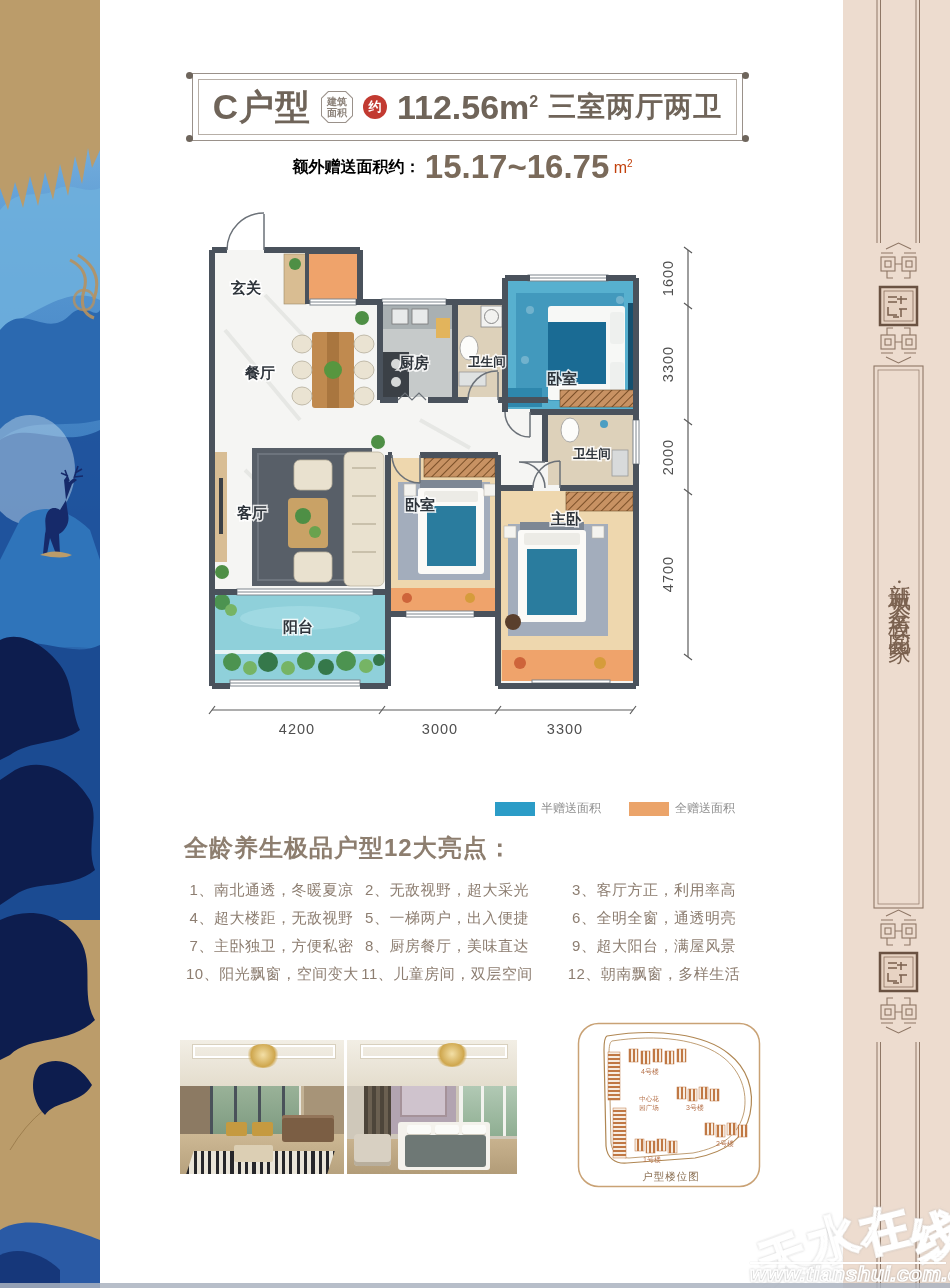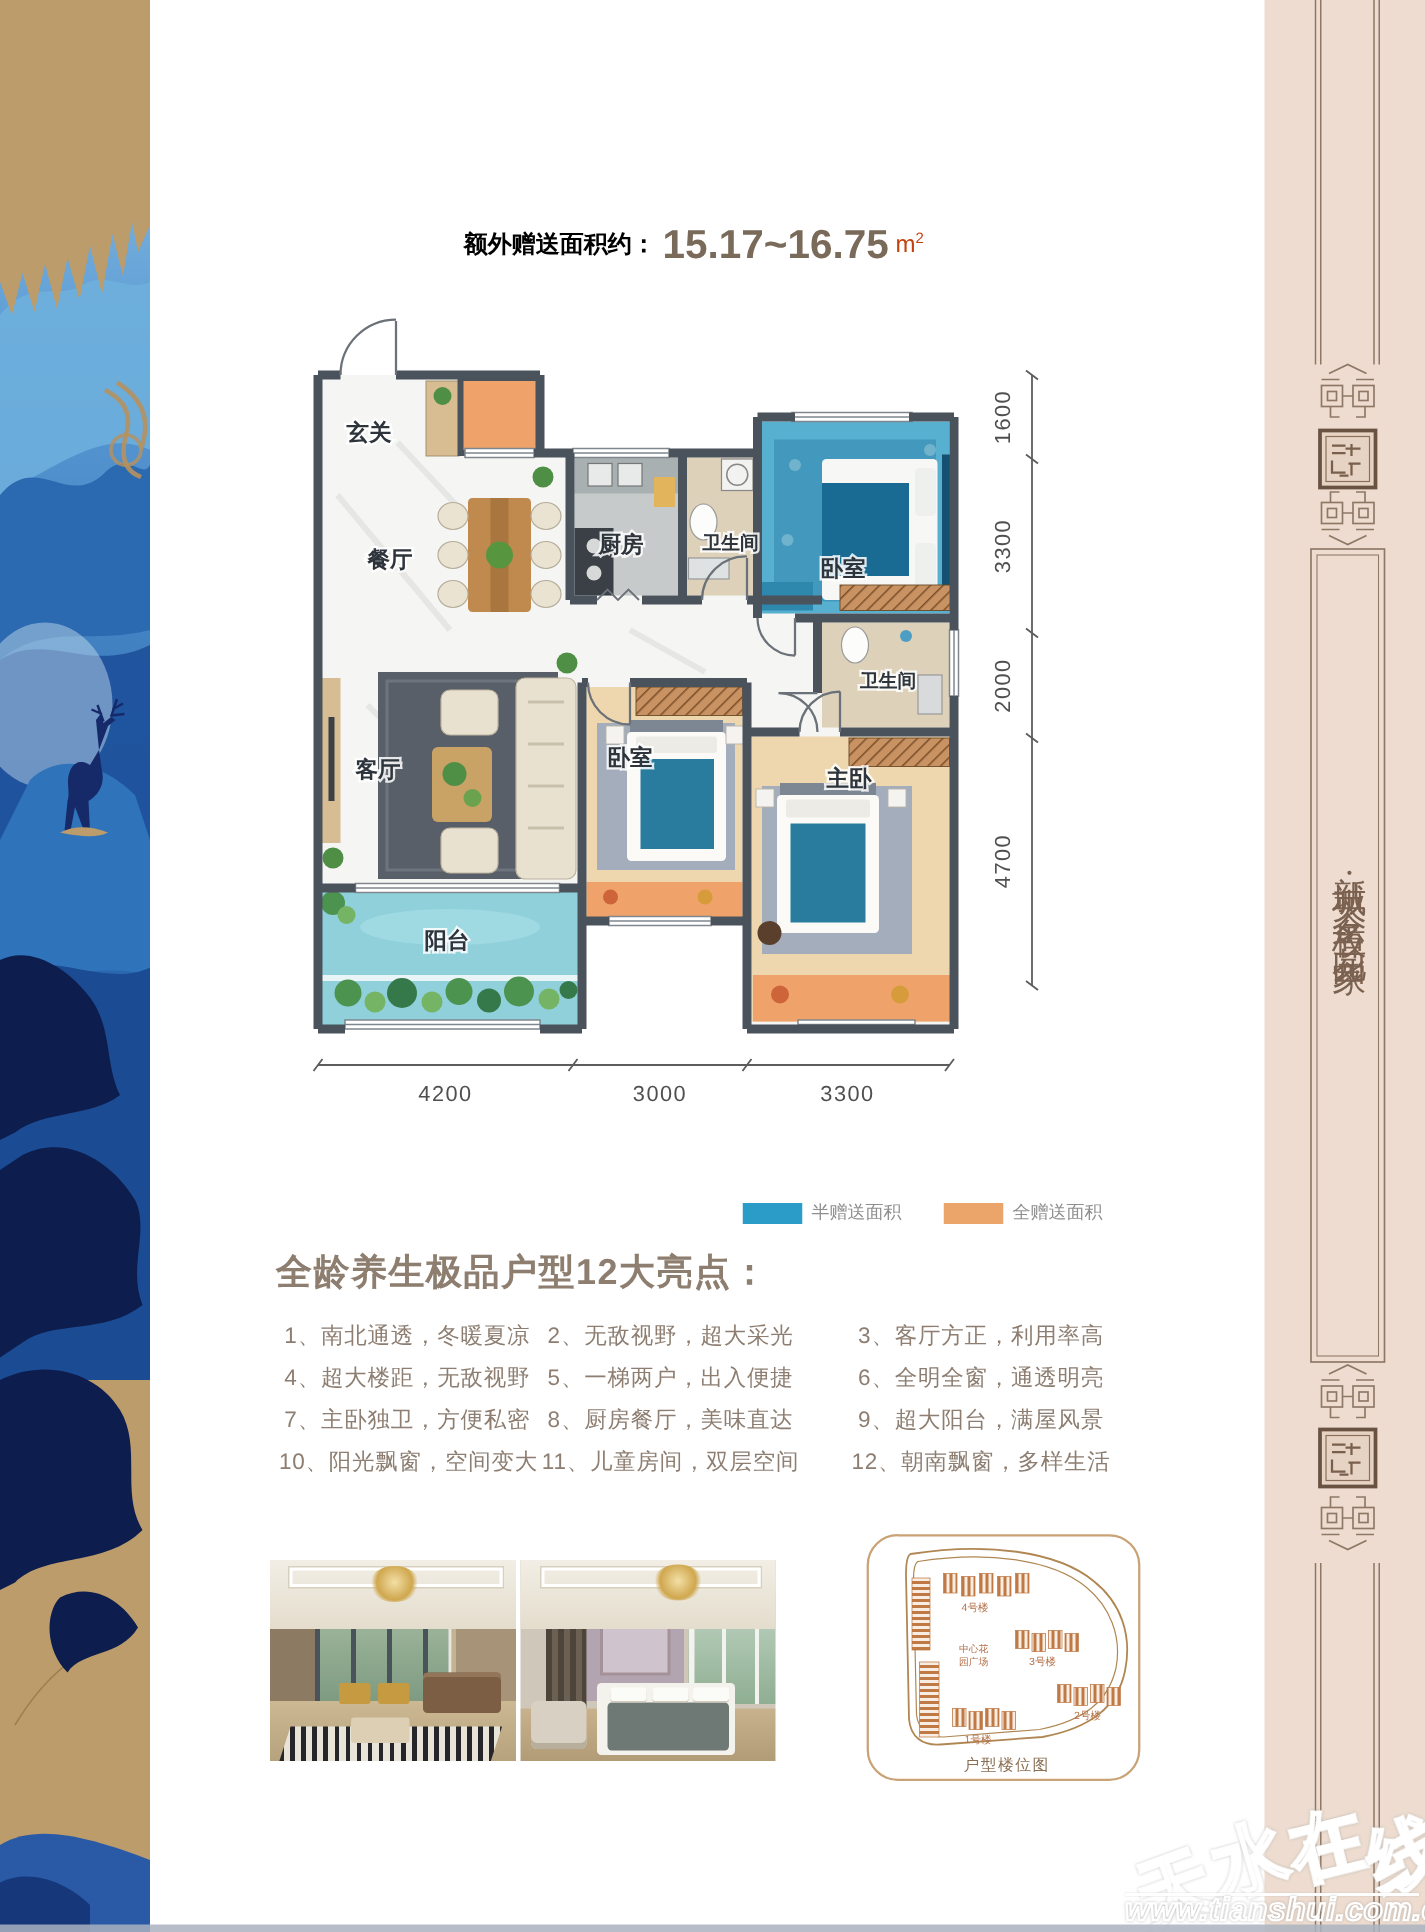--- a/index.html
+++ b/index.html
@@ -30,21 +30,21 @@
     font-size:10px;line-height:11px;color:#8b8178;font-weight:700;}
   .approx{width:24px;height:24px;border-radius:50%;background:#c23a31;color:#fff;font-size:13px;
     font-weight:700;display:flex;align-items:center;justify-content:center;flex:0 0 auto;}
   .area-num{font-size:34px;font-weight:600;color:#6f6459;}
   .area-num sup{font-size:16px;}
   .layout-desc{font-size:28px;font-weight:600;color:#6f6459;letter-spacing:1px;}
 
   
   #subtitle{left:180px;top:148px;width:565px;text-align:center;white-space:nowrap;}
   #subtitle .lab{font-size:16px;color:#000000;font-weight:700;vertical-align:middle;}
-  #subtitle .val{font-size:27px;font-weight:800;color:#7a6a5a;vertical-align:middle;}
+  #subtitle .val{font-size:33px;font-weight:800;color:#7a6a5a;vertical-align:middle;}
   #subtitle .un{font-size:16px;font-weight:400;color:#c2410c;vertical-align:middle;}
   #subtitle .un sup{font-size:10px;}
 
   
   #fp{left:178px;top:198px;}
 
   
   #legend{left:495px;top:763px;display:flex;gap:28px;align-items:center;}
   .leg-item{display:flex;align-items:center;gap:6px;font-size:12px;color:#8f8f8f;margin-top:37px;}
 
@@ -193,20 +193,38 @@
       <rect x="31" y="366" width="49" height="542" fill="none" stroke="#8f7766" stroke-width="1.1"></rect>
       <rect x="35" y="370" width="41" height="534" fill="none" stroke="#8f7766" stroke-width="0.7"></rect>
       <use href="#knot" y="932"></use>
       <use href="#seal" y="953"></use>
       <use href="#knot" y="1011" transform="scale(1,-1) translate(0,-2022)"></use>
       <path d="M34,1042 V1288 M37.5,1042 V1288 M73,1042 V1288 M76.5,1042 V1288" stroke="#8f7766" stroke-width="1"></path>
     </svg>
   </div>
   <div id="slogan" class="abs">新城央·全名校·花园家</div>
 
+  <div id="title-box" class="abs">
+    <span class="pin" style="left:-7px;top:-2px;"></span>
+    <span class="pin" style="left:-7px;bottom:-2px;"></span>
+    <span class="pin" style="right:-7px;top:-2px;"></span>
+    <span class="pin" style="right:-7px;bottom:-2px;"></span>
+    <div id="title-inner">
+      <span class="unit-name">C户型</span>
+      <span class="badge">
+        <span class="badge-in">
+          <span>建筑</span>
+          <span>面积</span>
+        </span>
+      </span>
+      <span class="approx">约</span>
+      <span class="area-num"><span>112.56m</span><sup>2</sup></span>
+      <span class="layout-desc">三室两厅两卫</span>
+    </div>
+  </div>
 
   <div id="subtitle" class="abs">
     <span class="lab">额外赠送面积约：</span>
     <span class="val">15.17~16.75</span>
     <span class="un"><span>m</span><sup>2</sup></span>
   </div>
 
   <svg id="fp" class="abs" width="532" height="552" viewBox="178 198 532 552">
     <defs>
       <pattern id="hatch" width="6" height="6" patternUnits="userSpaceOnUse" patternTransform="rotate(45)">

